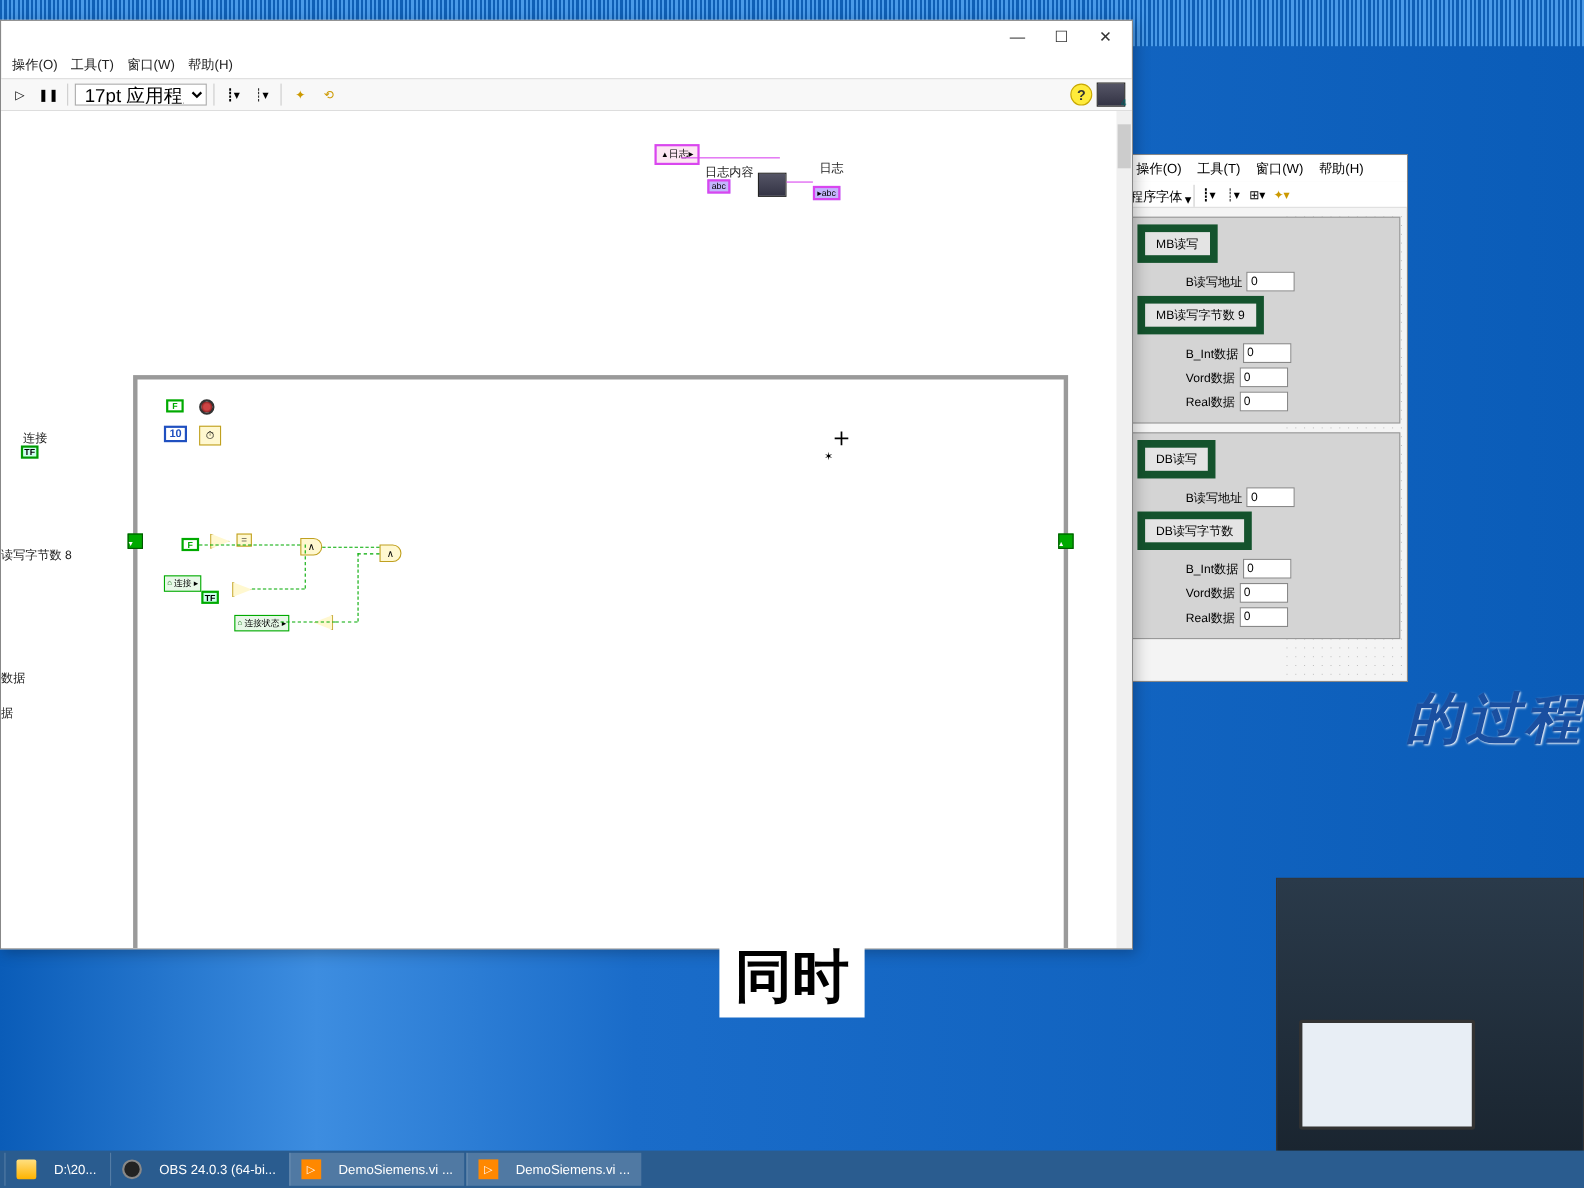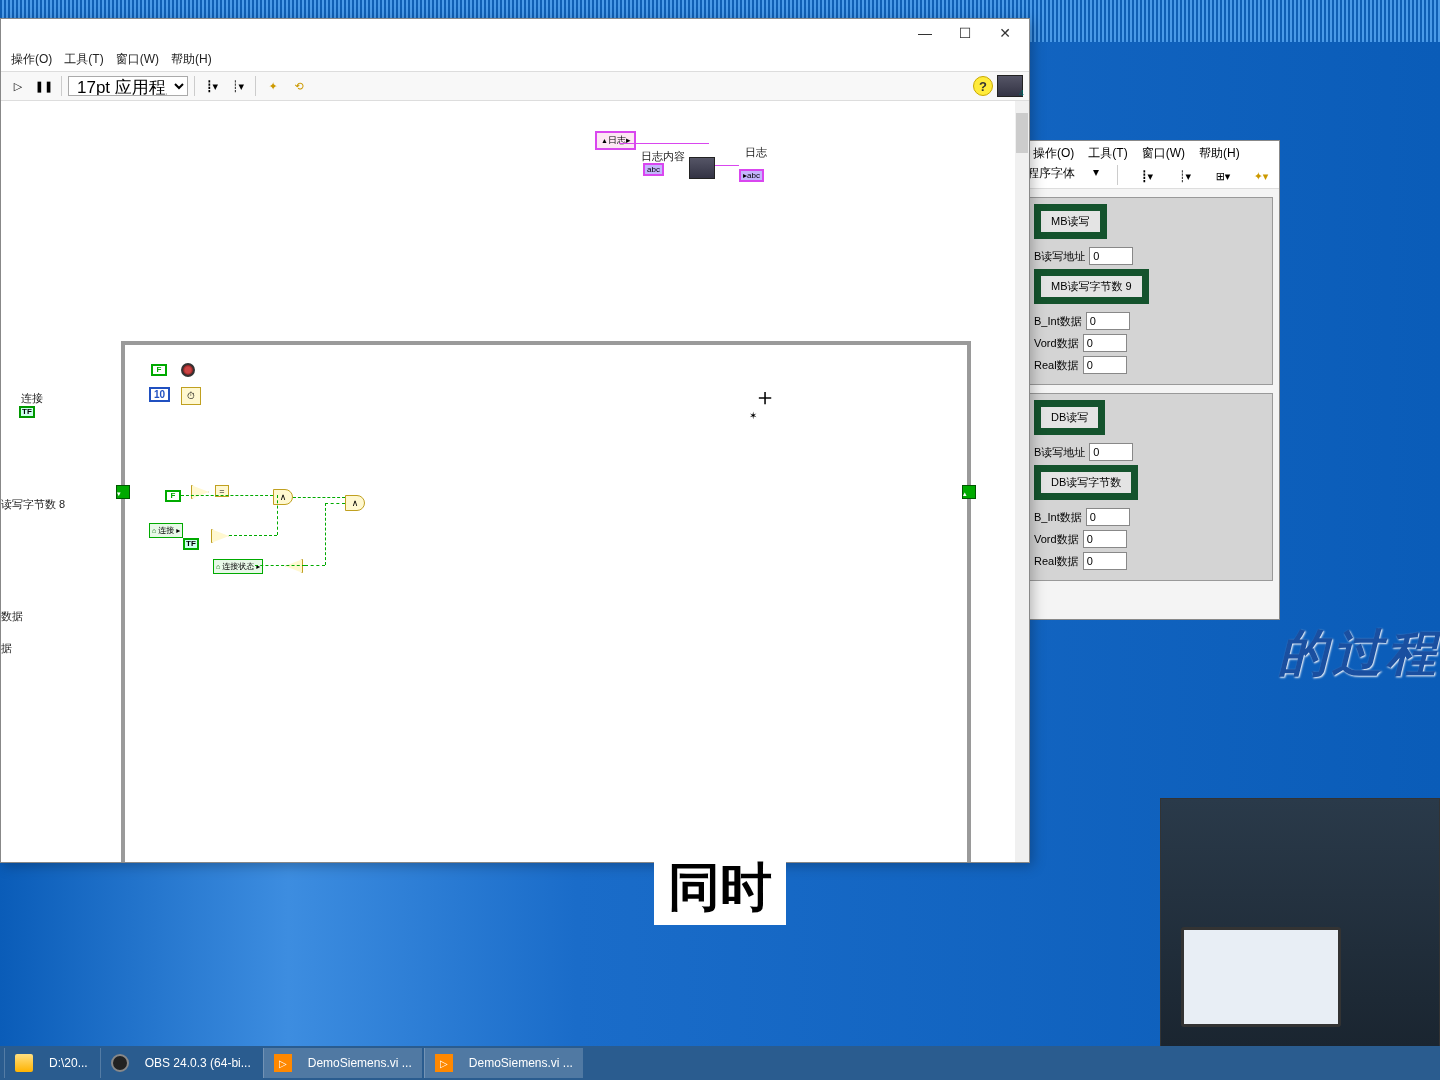--- a/index.html
+++ b/index.html
@@ -241,23 +241,23 @@
 .sec-menu {
   height: 24px;
   display: flex; align-items: center;
   padding-left: 8px;
   gap: 6px;
   background: #fff;
   font-size: 12px;
 }
 .sec-toolbar {
   height: 24px;
-  display: flex; align-items: flex-start;
+  display: flex; align-items: flex-end;
   padding-left: 6px;
-  gap: 16px;
+  gap: 0;
   background: #fff;
   border-bottom: 1px solid #ddd;
 }
 .panel-box {
   background: #d4d4d4;
   border: 1px solid #999;
   margin: 8px 6px;
   padding: 6px;
 }
 .panel-btn {
@@ -267,21 +267,21 @@
   font-size: 11px;
   display: inline-block;
   margin-bottom: 4px;
 }
 .field-row {
   display: flex; align-items: center;
   margin: 4px 0;
   gap: 4px;
   font-size: 11px;
 }
-.field-row label { flex: 0 0 auto; }
+.field-row label { flex: 0 0 auto; margin-left: 44px; }
 .field-row input {
   width: 44px; height: 18px;
   border: 1px solid #888;
   font-size: 11px;
   padding: 0 3px;
   background: #fff;
 }
 .dotgrid {
   position: absolute;
   top: 52px; left: 145px; right: 0; bottom: 0;

